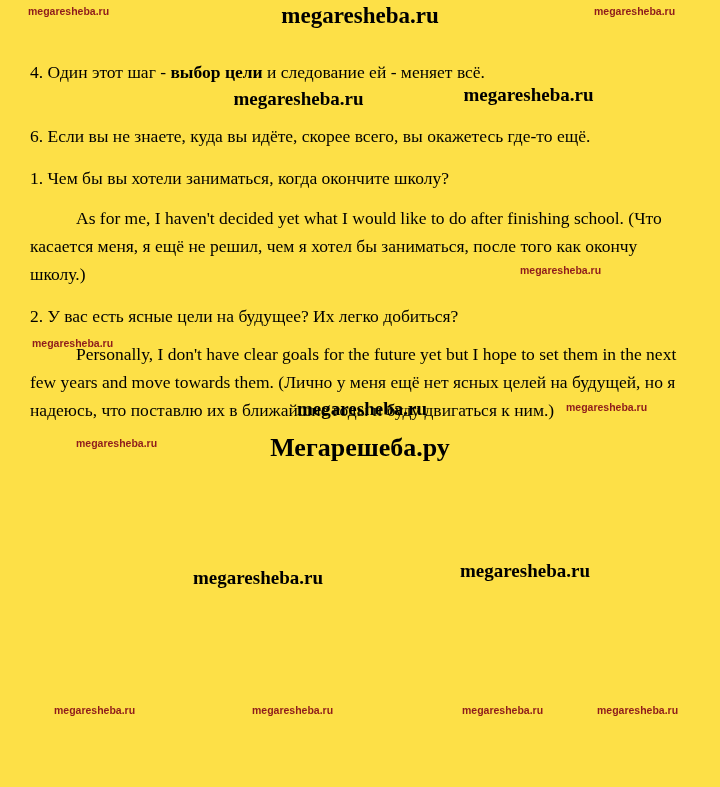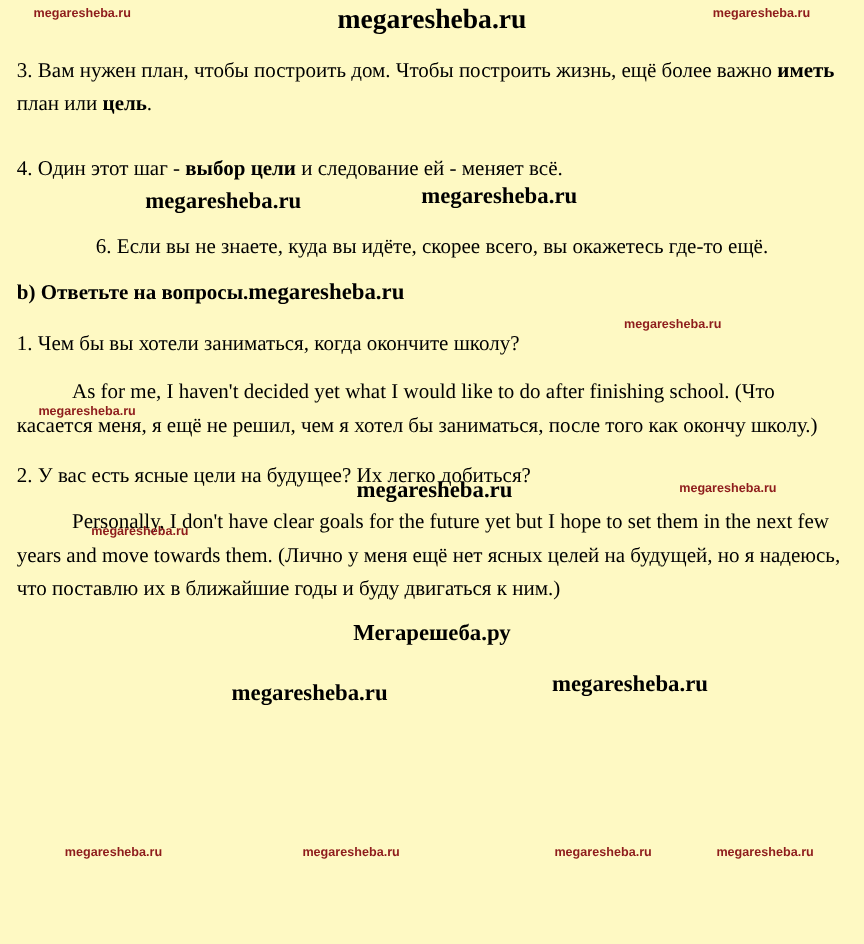--- a/index.html
+++ b/index.html
@@ -1,52 +1,52 @@
 <!DOCTYPE html>
 <html><head>
 <meta charset="utf-8">
 <style>
   html, body { margin: 0; padding: 0; background: #ffffff; }
   .page {
     position: relative;
     width: 720px;
     height: 787px;
     box-sizing: border-box;
-    padding: 0 14px;
+    padding: 0 30px;
     overflow: hidden;
-    background: #fef9c3;
+    background: #fde047;
     color: #000000;
     font-family: "Liberation Serif", "DejaVu Serif", serif;
     font-size: 17.5px;
     line-height: 28px;
   }
   p { margin: 0; }
   b { font-weight: bold; }
 
   .header-title {
     text-align: center;
     font-weight: bold;
     font-size: 23px;
     line-height: 32px;
   }
   .footer-title {
     text-align: center;
     font-weight: bold;
-    font-size: 19px;
+    font-size: 26px;
     line-height: 32px;
     margin-top: 8px;
   }
 
   .p3 { margin-top: 12px; }
   .p4 { margin-top: 26px; }
-  .wm-row { line-height: 26px; white-space: nowrap; }
+  .wm-row { line-height: 26px; white-space: nowrap; text-align: center; }
   .wm-row .wm-inline-1 { margin-left: 107px; }
   .wm-row .wm-inline-2 { margin-left: 100px; position: relative; top: -4px; }
   .p5 { margin-top: 0; }
-  .p6 { margin-top: 10px; text-align: center; }
+  .p6 { margin-top: 10px; }
   .b-head { margin-top: 10px; font-weight: bold; }
   .q1 { margin-top: 14px; }
   .a1 { margin-top: 12px; text-indent: 46px; }
   .q2 { margin-top: 14px; }
   .a2 { margin-top: 10px; text-indent: 46px; }
   .q3 { margin-top: 18px; }
   .a3 { margin-top: 12px; text-indent: 46px; }
 
   .wm-bold { font-weight: bold; font-size: 19px; }
 
@@ -85,30 +85,28 @@
 </head>
 <body>
 
 <div class="page">
 
   <div class="wm-small wm-tl">megaresheba.ru</div>
   <div class="wm-small wm-tr">megaresheba.ru</div>
 
   <div class="header-title">megaresheba.ru</div>
 
-  <p class="p3"><span>3. Вам нужен план, чтобы построить дом. Чтобы построить жизнь, ещё более важно </span><b>иметь</b><span> план или </span><b>цель</b><span>.</span></p>
 
   <p class="p4"><span>4. Один этот шаг - </span><b>выбор цели</b><span> и следование ей - меняет всё.</span></p>
 
   <div class="wm-row"><span class="wm-bold wm-inline-1">megaresheba.ru</span><span class="wm-bold wm-inline-2">megaresheba.ru</span></div>
 
 
   <p class="p6"><span>6. Если вы не знаете, куда вы идёте, скорее всего, вы окажетесь где-то ещё.</span></p>
 
-  <p class="b-head"><b>b) Ответьте на вопросы.</b><b class="wm-bold">megaresheba.ru</b></p>
   <div class="wm-small wm-bhead-right">megaresheba.ru</div>
 
   <p class="q1"><span>1. Чем бы вы хотели заниматься, когда окончите школу?</span></p>
   <div class="wm-small wm-q1-left">megaresheba.ru</div>
 
   <p class="a1"><span>As for me, I haven't decided yet what I would like to do after finishing school. (Что касается меня, я ещё не решил, чем я хотел бы заниматься, после того как окончу школу.)</span></p>
   <div class="wm-bold-abs wm-a1-center">megaresheba.ru</div>
   <div class="wm-small wm-a1-right">megaresheba.ru</div>
 
   <div class="wm-small wm-q2-left">megaresheba.ru</div>

